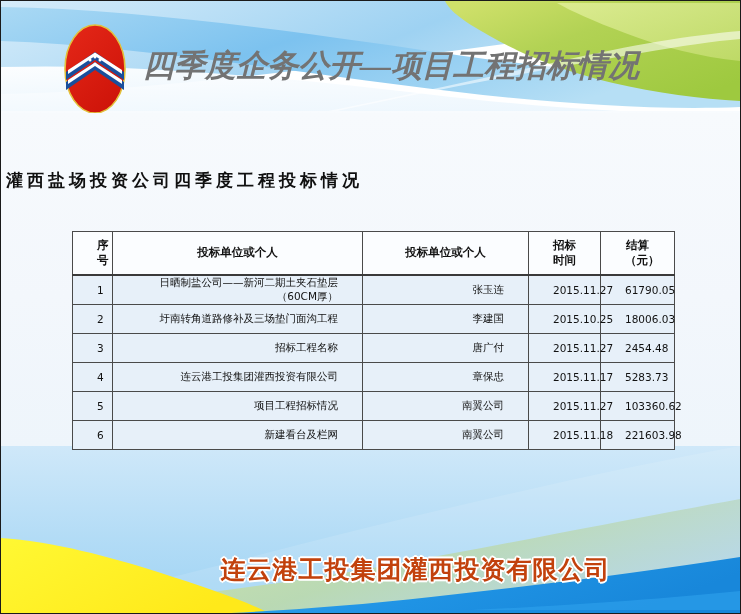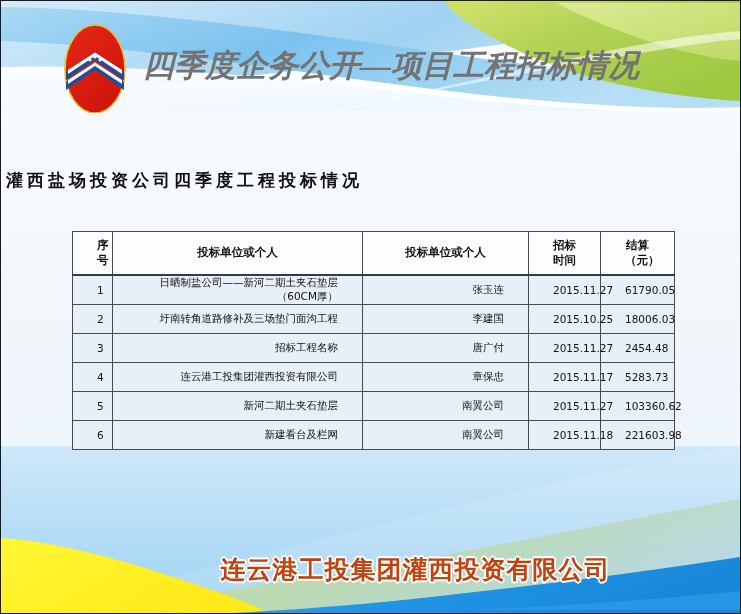--- a/index.html
+++ b/index.html
@@ -307,21 +307,21 @@
         </tr>
         <tr>
           <td class="col-no">4</td>
           <td class="col-name">连云港工投集团灌西投资有限公司</td>
           <td class="col-party">章保忠</td>
           <td class="col-date">2015.11.17</td>
           <td class="col-amt">5283.73</td>
         </tr>
         <tr>
           <td class="col-no">5</td>
-          <td class="col-name">新河二期土夹石垫层</td>
+          <td class="col-name">项目工程招标情况</td>
           <td class="col-party">南翼公司</td>
           <td class="col-date">2015.11.27</td>
           <td class="col-amt">103360.62</td>
         </tr>
         <tr>
           <td class="col-no">6</td>
           <td class="col-name">新建看台及栏网</td>
           <td class="col-party">南翼公司</td>
           <td class="col-date">2015.11.18</td>
           <td class="col-amt">221603.98</td>

